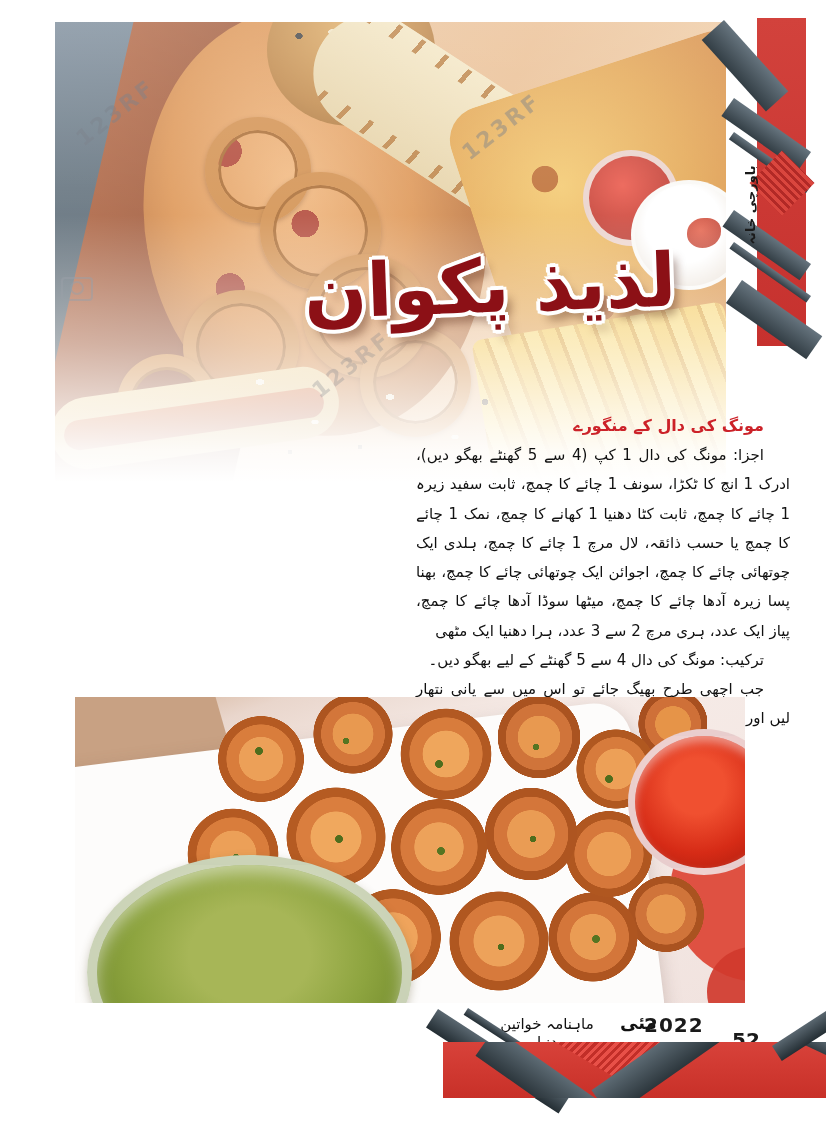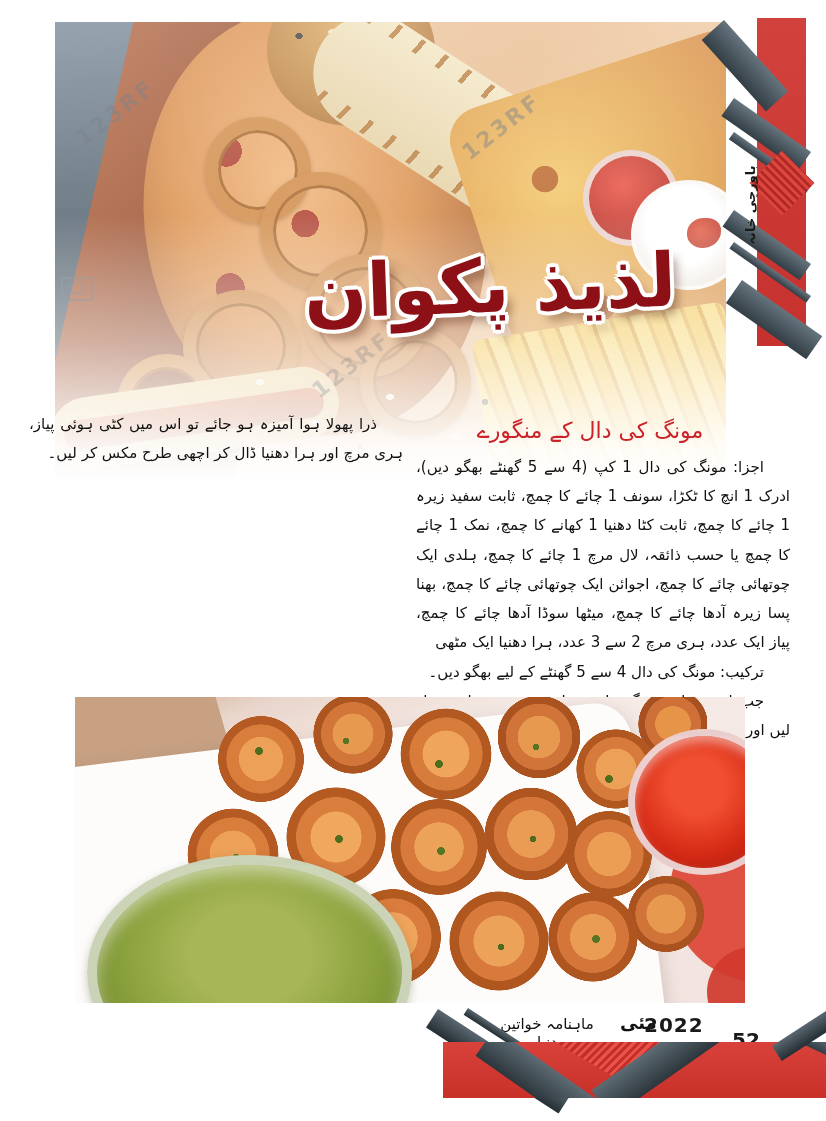--- a/index.html
+++ b/index.html
@@ -109,21 +109,21 @@
   .sb-rib.tail{left:16px;top:266px;width:98px;height:28px;}
   .sb-diamond{position:absolute;left:33px;top:146px;width:46px;height:46px;transform:rotate(45deg);
               background:repeating-linear-gradient(0deg,#da463e 0 3px,#b22926 3px 6px);}
   .sb-label{position:absolute;left:691px;top:197px;width:120px;height:16px;transform:rotate(-90deg);
             direction:rtl;text-align:center;font-size:13px;font-weight:bold;color:#1a1a1a;}
 
   
   .columns{position:absolute;left:28px;top:410px;width:762px;display:flex;gap:13px;direction:rtl;}
   .col{width:374px;font-size:15px;line-height:1.95;color:#121212;text-align:justify;}
   .col p{margin:0;text-indent:26px;}
-  .recipe-heading{color:#cc2229;font-weight:normal;font-size:22px;text-align:center;margin:0 0 4px 0;}
+  .recipe-heading{color:#cc2229;font-weight:bold;font-size:16px;margin:0 0 4px 0;}
 
   
   .photo2{position:absolute;left:75px;top:697px;width:670px;height:306px;overflow:hidden;
           background:linear-gradient(160deg,#cfa98a 0%,#e9d6cc 14%,#f6ebe7 32%,#f1e3df 100%);}
   .table-corner{position:absolute;left:-25px;top:-35px;width:170px;height:125px;background:#c8a183;transform:rotate(-16deg);}
   .plate{position:absolute;left:-35px;top:38px;width:610px;height:340px;background:#fdfcfb;border-radius:38px;
          transform:rotate(-7deg);box-shadow:0 6px 18px rgba(120,90,80,.28);}
   .fritters{position:absolute;left:66px;top:-8px;width:566px;height:320px;
     background-image:
       radial-gradient(circle 5px at 118px 62px,#4e6d1d 0 75%,rgba(0,0,0,0) 80%),
@@ -235,21 +235,20 @@
   <div class="sb-label">باورچی خانہ</div>
 
   <div class="columns">
     <div class="col">
       <p class="recipe-heading">مونگ کی دال کے منگورے</p>
       <p class="txt">اجزا: مونگ کی دال 1 کپ (4 سے 5 گھنٹے بھگو دیں)، ادرک 1 انچ کا ٹکڑا، سونف 1 چائے کا چمچ، ثابت سفید زیرہ 1 چائے کا چمچ، ثابت کٹا دھنیا 1 کھانے کا چمچ، نمک 1 چائے کا چمچ یا حسب ذائقہ، لال مرچ 1 چائے کا چمچ، ہلدی ایک چوتھائی چائے کا چمچ، اجوائن ایک چوتھائی چائے کا چمچ، بھنا پسا زیرہ آدھا چائے کا چمچ، میٹھا سوڈا آدھا چائے کا چمچ، پیاز ایک عدد، ہری مرچ 2 سے 3 عدد، ہرا دھنیا ایک مٹھی</p>
       <p class="txt">ترکیب: مونگ کی دال 4 سے 5 گھنٹے کے لیے بھگو دیں۔</p>
       <p class="txt">جب اچھی طرح بھیگ جائے تو اس میں سے پانی نتھار لیں اور دال میں ادرک اور سونف ڈال کر پیس لیں۔</p>
     </div>
     <div class="col">
-      <p class="txt">ذرا پھولا ہوا آمیزہ ہو جائے تو اس میں کٹی ہوئی پیاز، ہری مرچ اور ہرا دھنیا ڈال کر اچھی طرح مکس کر لیں۔</p>
     </div>
   </div>
 
   <div class="photo2">
     <div class="table-corner"></div>
     <div class="plate"></div>
     <div class="tomato t1"></div>
     <div class="tomato t2"></div>
     <div class="fritters"></div>
     <div class="ketchup2"></div>

